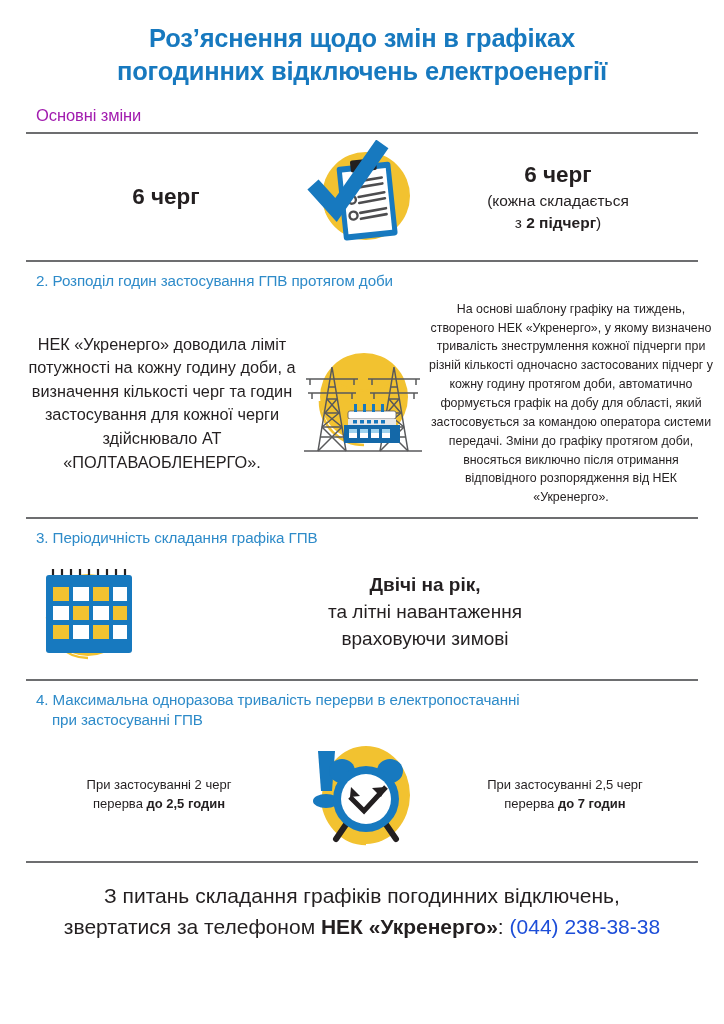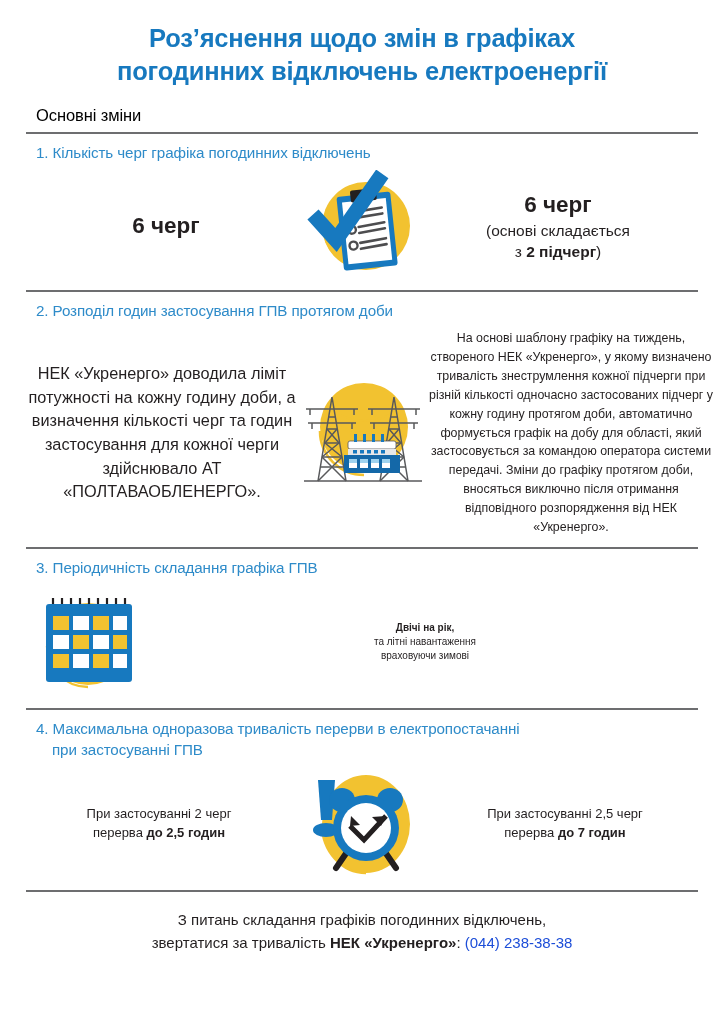--- a/index.html
+++ b/index.html
@@ -26,21 +26,21 @@
     font-weight: bold;
     font-size: 25.5px;
     line-height: 1.30;
     letter-spacing: -0.2px;
     padding-top: 22px;
     padding-left: 18px;
     padding-right: 18px;
   }
   .subhead {
     font-size: 16.5px;
-    color: #000000;
+    color: #a21caf;
     padding: 18px 0 7px 10px;
     letter-spacing: -0.1px;
   }
 
   
   .rule {
     height: 2px;
     background: #6d6e70;
     width: 100%;
   }
@@ -96,30 +96,30 @@
     font-size: 12.4px;
     line-height: 1.52;
     flex: 0 0 286px;
     text-align: center;
   }
   .sec2 .col-icon { flex: 0 0 130px; }
 
   
   .sec3 .row { padding: 10px 0 12px; }
   .sec3 .left { font-size: 15.3px; font-weight: bold; }
-  .sec3 .right { font-size: 10px; line-height: 1.42; }
+  .sec3 .right { font-size: 19px; line-height: 1.42; }
 
   
   .sec4 .row { padding: 6px 0 8px; }
   .sec4 .col-text { font-size: 13px; line-height: 1.45; }
 
   
   .footer {
     text-align: center;
-    font-size: 15px;
+    font-size: 21px;
     line-height: 1.5;
     padding-top: 17px;
     color: #231f20;
   }
   .footer .phone { color: #1d4ed8; }
 
   svg { display: block; }
 </style>
 </head>
 <body>
@@ -128,21 +128,20 @@
 
   <div class="title">
     <div>Роз’яснення щодо змін в графіках</div>
     <div>погодинних відключень електроенергії</div>
   </div>
 
   <div class="subhead">Основні зміни</div>
   <div class="rule"></div>
 
   <div class="section sec1">
-    <div class="sec-head">1. Кількість черг графіка погодинних відключень</div>
     <div class="row">
 
       <div class="col-text">
         <div class="lead">6 черг</div>
       </div>
 
       <div class="col-icon">
         <svg width="112" height="112" viewBox="0 0 112 112" aria-hidden="true">
           <circle cx="60" cy="56" r="44" fill="#f2c230"></circle>
           <path d="M18 56a42 42 0 0 0 42 42" fill="none" stroke="#f2c230" stroke-width="3"></path>
@@ -163,21 +162,21 @@
             <circle cx="46" cy="74" r="4" fill="none" stroke="#4d4d4f" stroke-width="2.4"></circle>
           </g>
 
           <path d="M12 50 L30 70 L72 10" fill="none" stroke="#1779bf" stroke-width="15" stroke-linecap="square" stroke-linejoin="miter"></path>
         </svg>
       </div>
 
       <div class="col-text">
         <div class="lead">6 черг</div>
         <div class="sub">
-          <div>(основі складається</div>
+          <div>(кожна складається</div>
           <div><span>з </span><span class="b">2 підчерг</span><span>)</span></div>
         </div>
       </div>
 
     </div>
   </div>
   <div class="rule"></div>
 
   <div class="section sec2">
     <div class="sec-head">2.  Розподіл годин застосування ГПВ протягом доби</div>
@@ -351,16 +350,16 @@
         <div>При застосуванні 2,5 черг</div>
         <div><span>перерва </span><span class="b">до 7 годин</span></div>
       </div>
 
     </div>
   </div>
   <div class="rule"></div>
 
   <div class="footer">
     <div>З питань складання графіків погодинних відключень,</div>
-    <div><span>звертатися за тривалість </span><span class="b">НЕК «Укренерго»</span><span>: </span><span class="phone">(044) 238-38-38</span></div>
+    <div><span>звертатися за телефоном </span><span class="b">НЕК «Укренерго»</span><span>: </span><span class="phone">(044) 238-38-38</span></div>
   </div>
 
 </div>
 
 </body></html>

